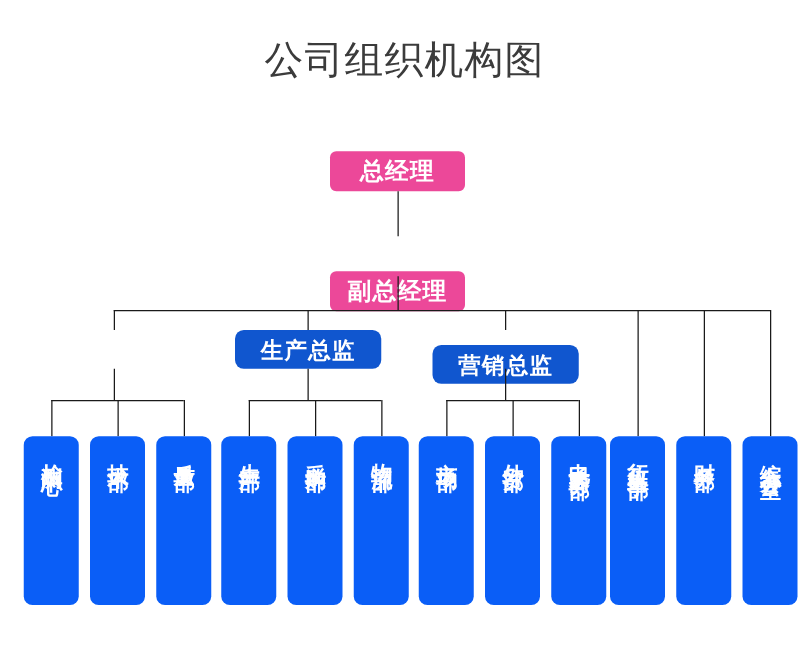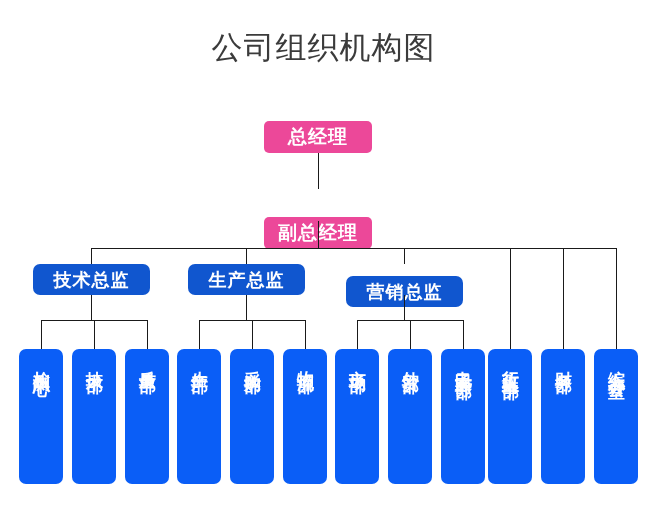--- a/index.html
+++ b/index.html
@@ -111,23 +111,20 @@
 
   <div class="line h" style="left:91px; top:248px; width:525px;"></div>
 
   <div class="line v" style="left:91px; top:248px; height:16px;"></div>
   <div class="line v" style="left:246px; top:248px; height:16px;"></div>
   <div class="line v" style="left:404px; top:248px; height:16px;"></div>
   <div class="line v" style="left:510px; top:248px; height:101px;"></div>
   <div class="line v" style="left:563px; top:248px; height:101px;"></div>
   <div class="line v" style="left:616px; top:248px; height:101px;"></div>
 
-  <div class="node director" style="left:33px; top:264px;">
-    <span>技术总监</span>
-  </div>
   <div class="node director" style="left:188px; top:264px;">
     <span>生产总监</span>
   </div>
   <div class="node director" style="left:346px; top:264px;margin-top:12px;">
     <span>营销总监</span>
   </div>
 
   <div class="line v" style="left:91px; top:295px; height:25px;"></div>
   <div class="line h" style="left:41px; top:320px; width:106px;"></div>
   <div class="line v" style="left:41px; top:320px; height:29px;"></div>

